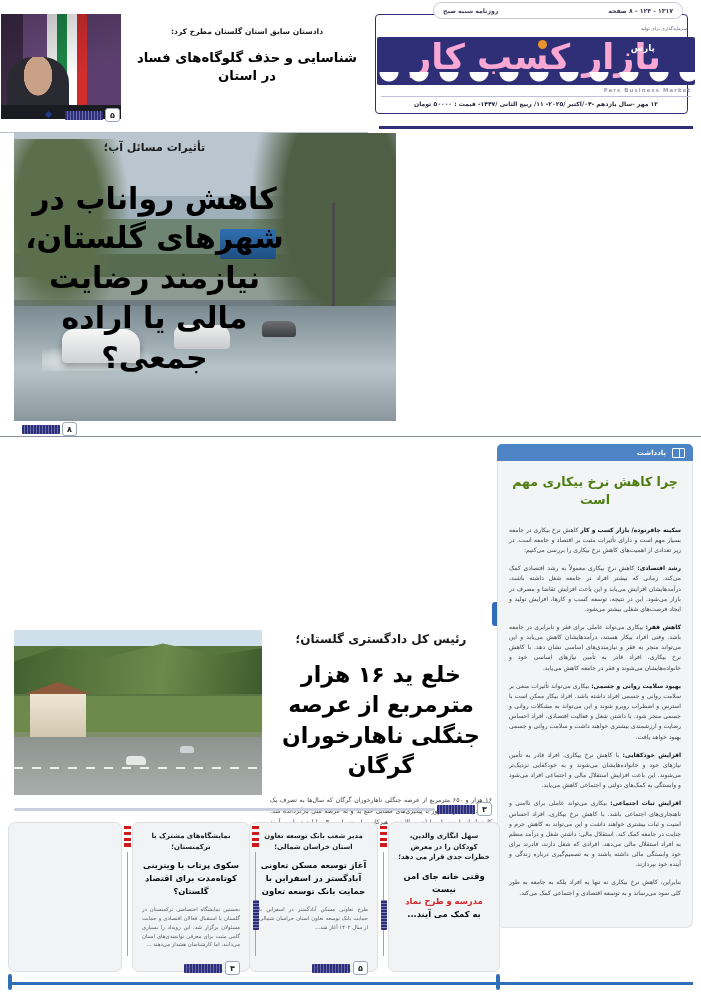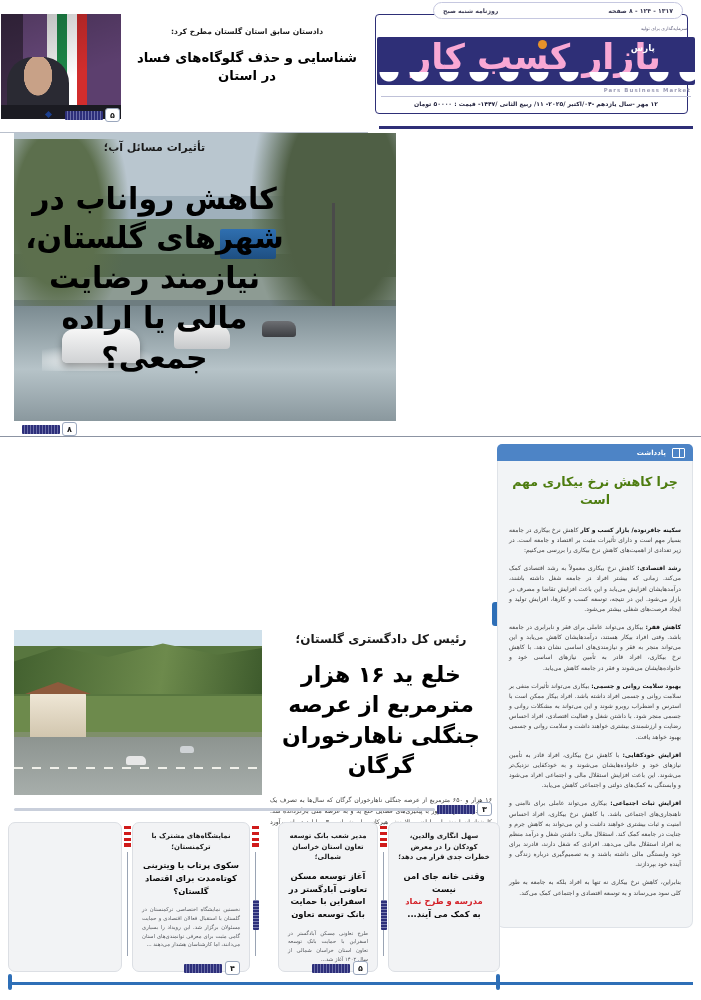--- a/index.html
+++ b/index.html
@@ -280,21 +280,21 @@
   }
 
   
   #bottom { position: absolute; left: 8px; top: 822px; width: 492px; height: 172px; }
   .bcol {
     position: absolute; top: 0; height: 150px;
     background: #f2f3f5; border: 1px solid #dcdfe4; border-radius: 7px;
     padding: 8px 9px 6px;
   }
   #bcol1 { right: 0;   width: 112px; }
-  #bcol2 { right: 122px; width: 100px; }
+  #bcol2 { right: 122px; width: 129px; }
   #bcol3 { right: 250px; width: 118px; }
   #bcol4 { right: 378px; width: 114px; }
   .bk { font-size: 6.9px; font-weight: bold; color: #1a1a1a; text-align: center; line-height: 1.55; }
   .bh { font-size: 8.4px; font-weight: bold; color: #0c0c0c; text-align: center; line-height: 1.5; margin-top: 7px; }
   .bb { font-size: 5.3px; line-height: 1.66; color: #55585d; text-align: justify; margin-top: 8px; }
   .bred { color: #d4232a; }
   .vsep {
     position: absolute; top: 4px; width: 7px; height: 144px;
   }
   .vsep i { display: block; width: 7px; height: 3.4px; background: #d01b1b; margin-bottom: 2.4px; }

